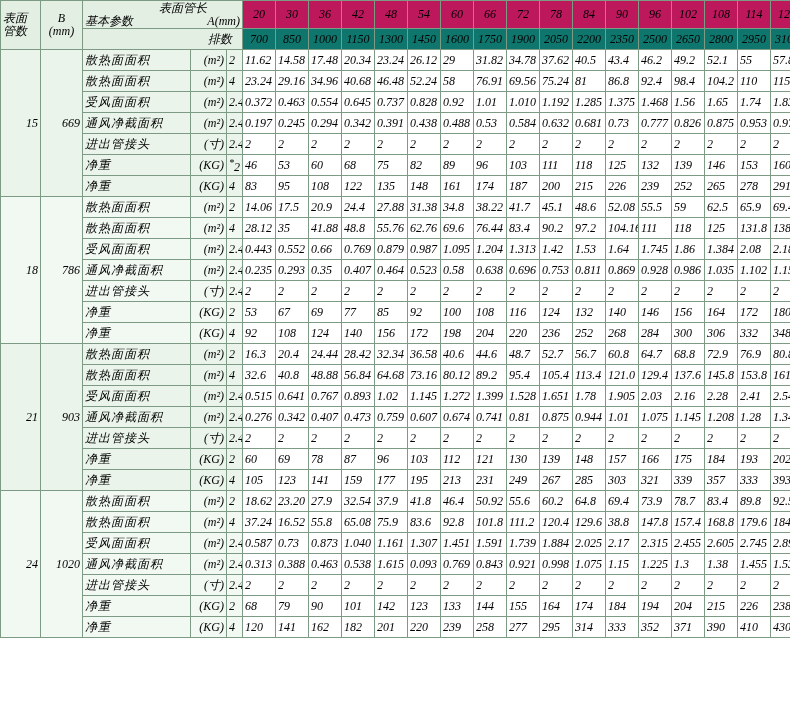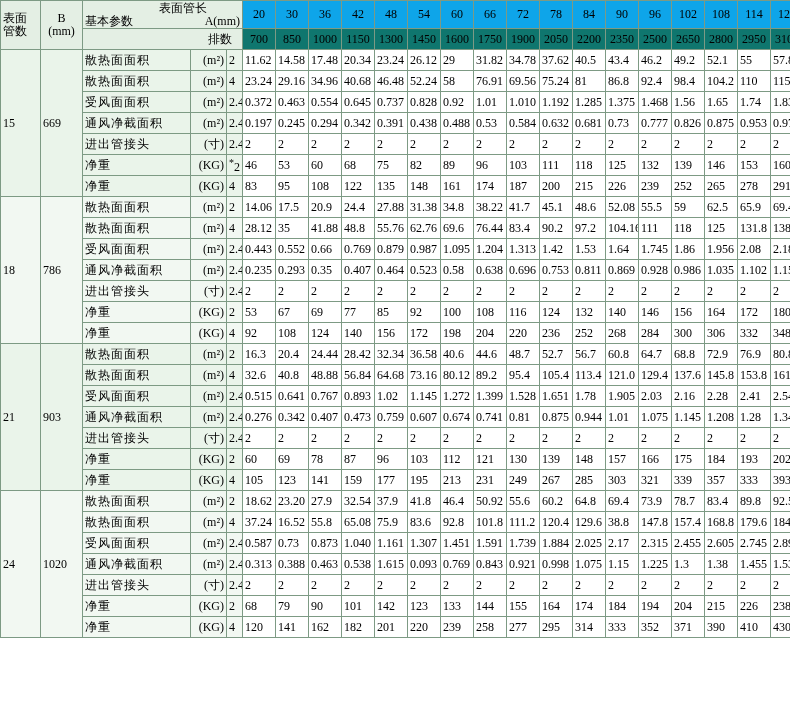--- a/index.html
+++ b/index.html
@@ -7,40 +7,41 @@
     width:790px;height:703px;
     background:#ffffff;
     font-family:"Liberation Serif", serif;
     font-size:12px;
     color:#000;
     overflow:hidden;
   }
   #sheet{
     width:790px;height:703px;
     box-sizing:border-box;
+    font-style:italic;
   }
   table.grid{
     border-collapse:collapse;
     width:790px;
     table-layout:fixed;
   }
   table.grid td, table.grid th{
     border:1px solid #7d9a84;
     padding:0 2px;
     font-weight:normal;
     font-size:12px;
     line-height:13px;
     height:21px;
     box-sizing:border-box;
     overflow:hidden;
     white-space:nowrap;
   }
   
   .hdr{
-    background:#0ea5e9;
+    background:#be185d;
     text-align:center;
     font-size:12px;
   }
   .hdr.dark{background:#0f766e;}
   .corner{
     background:#e4efe4;
     text-align:center;
     line-height:15px;
     font-size:12px;
     padding:1px 2px;
@@ -48,21 +49,21 @@
   .corner .l1{display:block;text-align:left;}
   .corner .l2{display:block;text-align:left;}
   .corner2{
     background:#e4efe4;
     text-align:center;
     font-size:12px;
     line-height:14px;
   }
   .group-cell{
     background:#eaf3ea;
-    text-align:left;
+    text-align:right;
     vertical-align:middle;
     font-size:13px;
   }
   .param{
     background:#eef5ee;
     text-align:left;
     padding-left:8px;
     letter-spacing:1px;
     font-size:12.5px;
   }
@@ -368,21 +369,21 @@
           <td class="val">0.879</td>
           <td class="val">0.987</td>
           <td class="val">1.095</td>
           <td class="val">1.204</td>
           <td class="val">1.313</td>
           <td class="val">1.42</td>
           <td class="val">1.53</td>
           <td class="val">1.64</td>
           <td class="val">1.745</td>
           <td class="val">1.86</td>
-          <td class="val">1.956</td>
+          <td class="val">1.384</td>
           <td class="val">2.08</td>
           <td class="val">2.185</td>
         </tr>
         <tr class="band-b">
           <td class="param">通风净截面积</td>
           <td class="unit">(m²)</td>
           <td class="rows">2.4</td>
           <td class="val">0.235</td>
           <td class="val">0.293</td>
           <td class="val">0.35</td>

